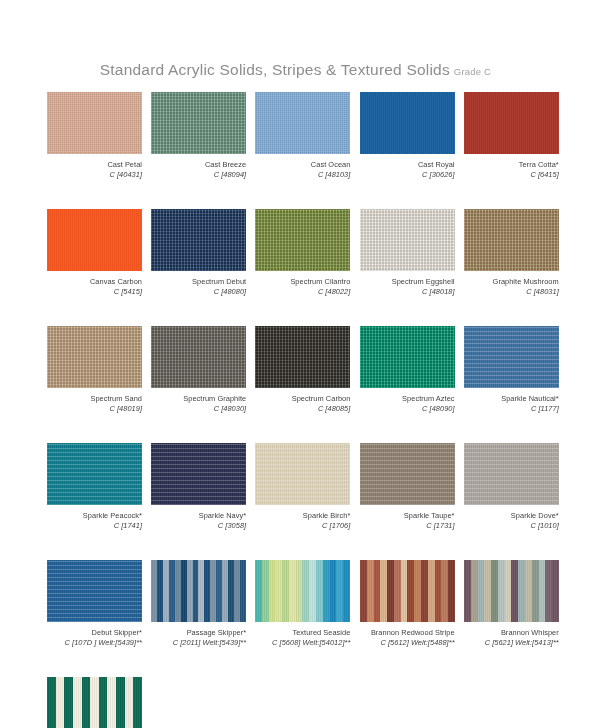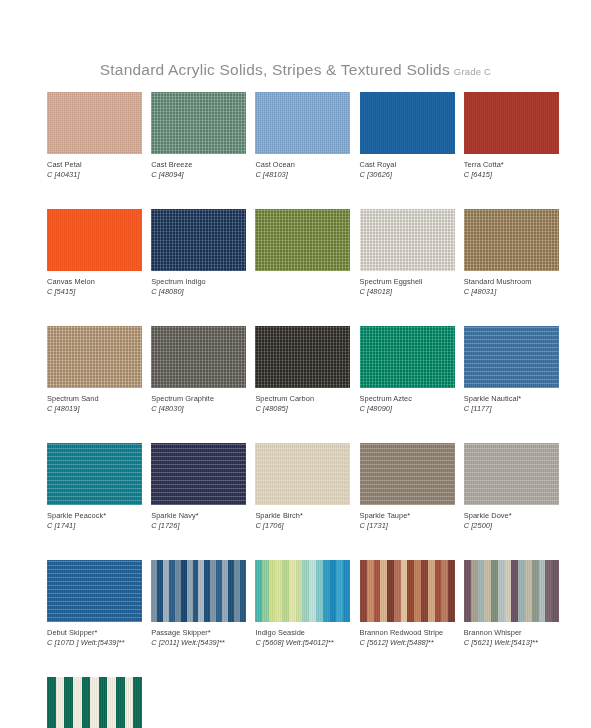--- a/index.html
+++ b/index.html
@@ -68,21 +68,21 @@
       repeating-linear-gradient(0deg, rgba(255,255,255,0.22) 0px, rgba(255,255,255,0.22) 1px, rgba(0,0,0,0.00) 1px, rgba(0,0,0,0.00) 4px),
       repeating-linear-gradient(90deg, rgba(255,255,255,0.06) 0px, rgba(255,255,255,0.06) 1px, rgba(0,0,0,0.05) 1px, rgba(0,0,0,0.05) 2px);
   }
   .swatch.tex-stripe .weave{
     background-image:
       repeating-linear-gradient(90deg, rgba(255,255,255,0.05) 0px, rgba(255,255,255,0.05) 1px, rgba(0,0,0,0.05) 1px, rgba(0,0,0,0.05) 2px);
   }
 
   .caption{
     margin-top:6px;
-    text-align:left;
+    text-align:right;
     font-size:7.4px;
     line-height:9.6px;
     color:#3f3f3f;
     letter-spacing:0.05px;
   }
   .cap-name{display:block;white-space:nowrap;}
   .cap-code{display:block;white-space:nowrap;font-style:italic;}
 
   .home-icon{
     display:inline-block;
@@ -146,53 +146,57 @@
         <div class="caption">
           <span class="cap-name">Terra Cotta*</span>
           <span class="cap-code">C [6415]</span>
         </div>
       </div>
       <div class="cell">
         <div class="swatch tex-smooth" style="background: rgb(244, 85, 31);">
           <div class="weave"></div>
         </div>
         <div class="caption">
-          <span class="cap-name">Canvas Melon</span>
+          <span class="cap-name">Canvas Carbon</span>
           <span class="cap-code">C [5415]</span>
         </div>
       </div>
       <div class="cell">
         <div class="swatch tex-coarse" style="background: rgb(31, 58, 99);">
           <div class="weave"></div>
         </div>
         <div class="caption">
-          <span class="cap-name">Spectrum Indigo</span>
+          <span class="cap-name">Spectrum Debut</span>
           <span class="cap-code">C [48080]</span>
         </div>
       </div>
       <div class="cell">
         <div class="swatch tex-coarse" style="background: rgb(127, 148, 64);">
           <div class="weave"></div>
+        </div>
+        <div class="caption">
+          <span class="cap-name">Spectrum Cilantro</span>
+          <span class="cap-code">C [48022]</span>
         </div>
       </div>
       <div class="cell">
         <div class="swatch tex-coarse" style="background: rgb(238, 234, 225);">
           <div class="weave"></div>
         </div>
         <div class="caption">
           <span class="cap-name">Spectrum Eggshell</span>
           <span class="cap-code">C [48018]</span>
         </div>
       </div>
       <div class="cell">
         <div class="swatch tex-coarse" style="background: rgb(166, 139, 96);">
           <div class="weave"></div>
         </div>
         <div class="caption">
-          <span class="cap-name">Standard Mushroom</span>
+          <span class="cap-name">Graphite Mushroom</span>
           <span class="cap-code">C [48031]</span>
         </div>
       </div>
       <div class="cell">
         <div class="swatch tex-coarse" style="background: rgb(196, 165, 128);">
           <div class="weave"></div>
         </div>
         <div class="caption">
           <span class="cap-name">Spectrum Sand</span>
           <span class="cap-code">C [48019]</span>
@@ -242,21 +246,21 @@
           <span class="cap-name">Sparkle Peacock*</span>
           <span class="cap-code">C [1741]</span>
         </div>
       </div>
       <div class="cell">
         <div class="swatch tex-sparkle" style="background: rgb(42, 46, 79);">
           <div class="weave"></div>
         </div>
         <div class="caption">
           <span class="cap-name">Sparkle Navy*</span>
-          <span class="cap-code">C [1726]</span>
+          <span class="cap-code">C [3058]</span>
         </div>
       </div>
       <div class="cell">
         <div class="swatch tex-sparkle" style="background: rgb(221, 210, 184);">
           <div class="weave"></div>
         </div>
         <div class="caption">
           <span class="cap-name">Sparkle Birch*</span>
           <span class="cap-code">C [1706]</span>
         </div>
@@ -269,21 +273,21 @@
           <span class="cap-name">Sparkle Taupe*</span>
           <span class="cap-code">C [1731]</span>
         </div>
       </div>
       <div class="cell">
         <div class="swatch tex-sparkle" style="background: rgb(169, 164, 156);">
           <div class="weave"></div>
         </div>
         <div class="caption">
           <span class="cap-name">Sparkle Dove*</span>
-          <span class="cap-code">C [2500]</span>
+          <span class="cap-code">C [1010]</span>
         </div>
       </div>
       <div class="cell">
         <div class="swatch tex-sparkle" style="background: rgb(29, 95, 150);">
           <div class="weave"></div>
         </div>
         <div class="caption">
           <span class="cap-name">Debut Skipper*</span>
           <span class="cap-code">C [107D ] Welt:[5439]**</span>
         </div>
@@ -295,21 +299,21 @@
         <div class="caption">
           <span class="cap-name">Passage Skipper*</span>
           <span class="cap-code">C [2011] Welt:[5439]**</span>
         </div>
       </div>
       <div class="cell">
         <div class="swatch tex-stripe" style="background: linear-gradient(90deg, rgb(76, 184, 173) 0%, rgb(76, 184, 173) 7.143%, rgb(143, 207, 158) 7.143%, rgb(143, 207, 158) 14.286%, rgb(207, 224, 138) 14.286%, rgb(207, 224, 138) 21.429%, rgb(217, 229, 154) 21.429%, rgb(217, 229, 154) 28.571%, rgb(185, 217, 143) 28.571%, rgb(185, 217, 143) 35.714%, rgb(228, 231, 168) 35.714%, rgb(228, 231, 168) 42.857%, rgb(207, 224, 160) 42.857%, rgb(207, 224, 160) 50%, rgb(157, 211, 192) 50%, rgb(157, 211, 192) 57.143%, rgb(191, 227, 221) 57.143%, rgb(191, 227, 221) 64.286%, rgb(127, 201, 207) 64.286%, rgb(127, 201, 207) 71.429%, rgb(47, 157, 196) 71.429%, rgb(47, 157, 196) 78.571%, rgb(26, 135, 191) 78.571%, rgb(26, 135, 191) 85.714%, rgb(59, 166, 205) 85.714%, rgb(59, 166, 205) 92.857%, rgb(28, 142, 194) 92.857%, rgb(28, 142, 194) 100%);">
           <div class="weave"></div>
         </div>
         <div class="caption">
-          <span class="cap-name">Indigo Seaside</span>
+          <span class="cap-name">Textured Seaside</span>
           <span class="cap-code">C [5608] Welt:[54012]**</span>
         </div>
       </div>
       <div class="cell">
         <div class="swatch tex-stripe" style="background: linear-gradient(90deg, rgb(141, 67, 54) 0%, rgb(141, 67, 54) 7.143%, rgb(201, 138, 99) 7.143%, rgb(201, 138, 99) 14.286%, rgb(168, 84, 63) 14.286%, rgb(168, 84, 63) 21.429%, rgb(217, 180, 141) 21.429%, rgb(217, 180, 141) 28.571%, rgb(126, 59, 47) 28.571%, rgb(126, 59, 47) 35.714%, rgb(181, 112, 90) 35.714%, rgb(181, 112, 90) 42.857%, rgb(224, 195, 162) 42.857%, rgb(224, 195, 162) 50%, rgb(150, 71, 47) 50%, rgb(150, 71, 47) 57.143%, rgb(194, 128, 92) 57.143%, rgb(194, 128, 92) 64.286%, rgb(138, 66, 52) 64.286%, rgb(138, 66, 52) 71.429%, rgb(211, 167, 130) 71.429%, rgb(211, 167, 130) 78.571%, rgb(160, 80, 58) 78.571%, rgb(160, 80, 58) 85.714%, rgb(185, 122, 94) 85.714%, rgb(185, 122, 94) 92.857%, rgb(124, 58, 44) 92.857%, rgb(124, 58, 44) 100%);">
           <div class="weave"></div>
         </div>
         <div class="caption">
           <span class="cap-name">Brannon Redwood Stripe</span>
           <span class="cap-code">C [5612] Welt:[5488]**</span>

